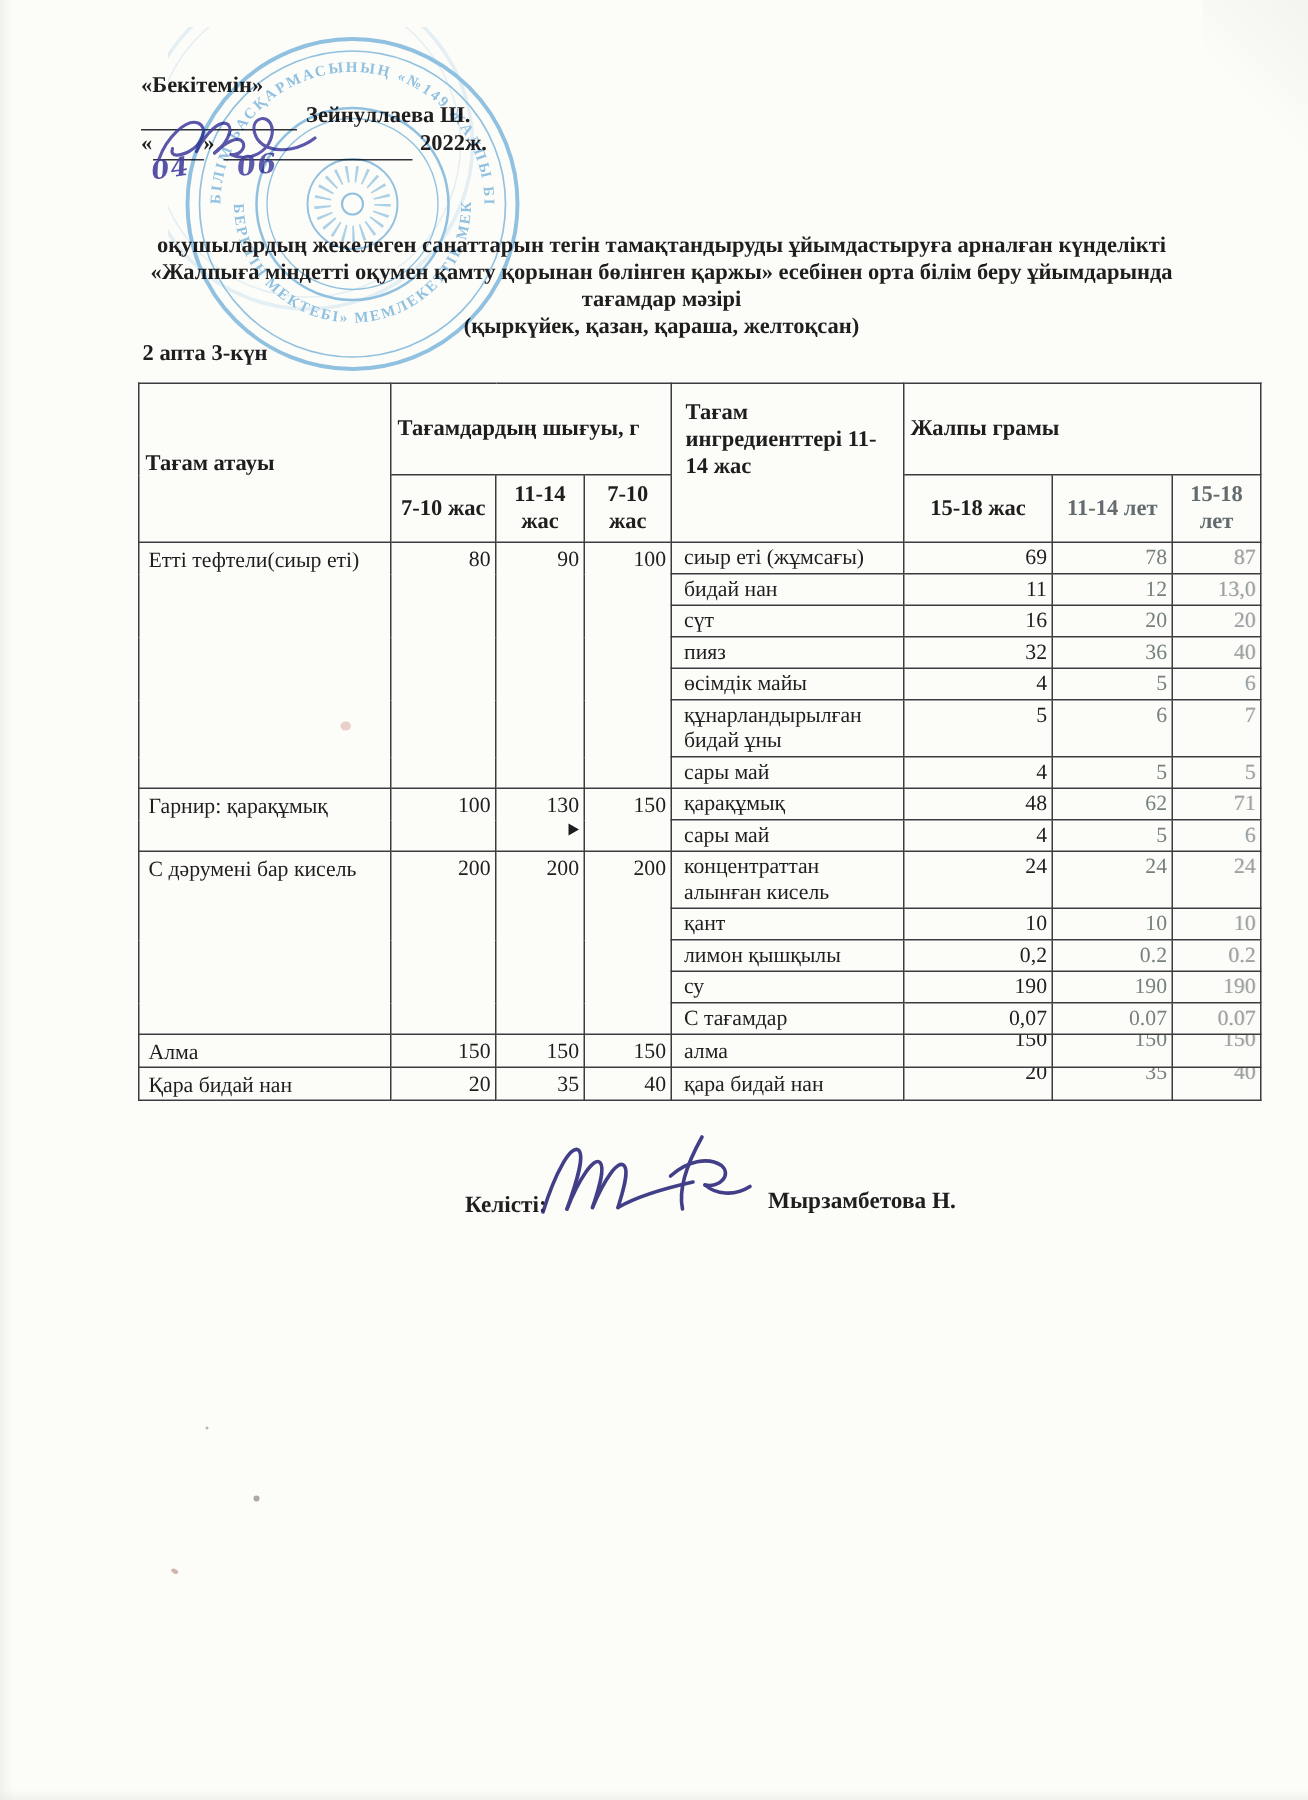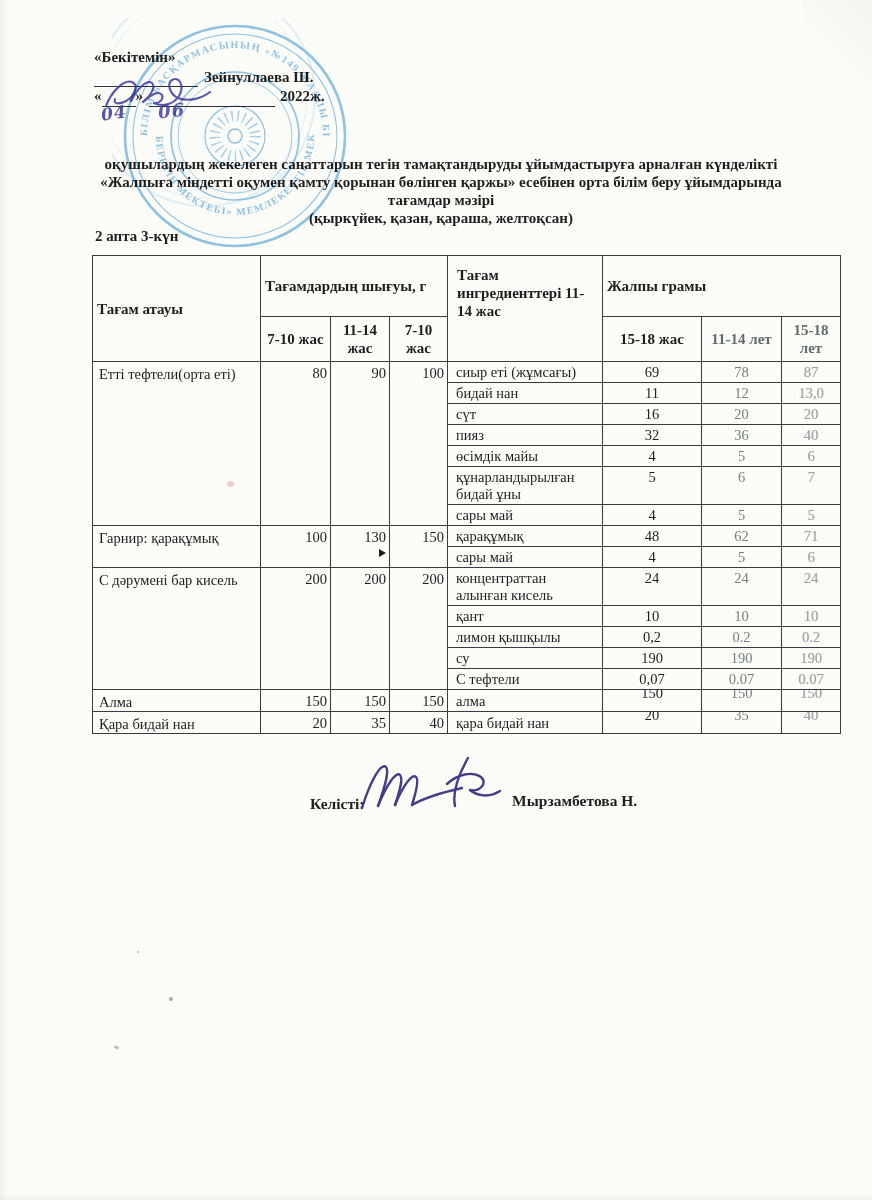--- a/index.html
+++ b/index.html
@@ -45,21 +45,21 @@
   .menu-table thead th{font-weight:bold;font-size:15px;line-height:18px;padding:2px 4px;}
   .th-r1{height:56px;vertical-align:middle;text-align:left;}
   .th-dish{vertical-align:middle;}
   .th-ing{text-align:left!important;vertical-align:top;padding:10px 6px 0 9px!important;}
   .th-r2{height:40px;vertical-align:middle;text-align:center;}
   .hf{color:#636b6e;}
   .menu-table td{line-height:17px;padding:2px 3px 1px;}
   td.dish{ text-align:left;vertical-align:top;padding:3px 3px 0 6px;line-height:18px;}
   td.out{ text-align:right;vertical-align:top;padding-top:3px;}
   td.ing{ text-align:left;padding-left:8px;}
-  td.val{ text-align:center;vertical-align:top;}
+  td.val{ text-align:right;vertical-align:top;}
   td.f1{color:#76807f;}
   td.f2{color:#98a3a3;text-shadow:.6px 0 0 rgba(196,150,150,.4);}
   td.raise span{position:relative;top:-7px;}
   
   .footer-label{position:absolute;left:310px;top:795px;font-weight:bold;font-size:15.5px;z-index:2;}
   .footer-name{position:absolute;left:512px;top:792px;font-weight:bold;font-size:15.5px;z-index:2;}
 </style>
 </head>
 <body>
 
@@ -144,21 +144,21 @@
         <th class="th-r2">7-10 жас</th>
         <th class="th-r2">11-14 жас</th>
         <th class="th-r2">7-10 жас</th>
         <th class="th-r2">15-18 жас</th>
         <th class="th-r2 hf">11-14 лет</th>
         <th class="th-r2 hf">15-18 лет</th>
       </tr>
     </thead>
     <tbody>
         <tr>
-          <td class="dish" rowspan="7">Етті тефтели(орта еті)</td>
+          <td class="dish" rowspan="7">Етті тефтели(сиыр еті)</td>
           <td class="out" rowspan="7">80</td>
           <td class="out" rowspan="7">90</td>
           <td class="out" rowspan="7">100</td>
           <td class="ing">сиыр еті (жұмсағы)</td>
           <td class="val"><span>69</span></td>
           <td class="val f1"><span>78</span></td>
           <td class="val f2"><span>87</span></td>
         </tr>
         <tr>
           <td class="ing">бидай нан</td>
@@ -234,21 +234,21 @@
           <td class="val f1"><span>0.2</span></td>
           <td class="val f2"><span>0.2</span></td>
         </tr>
         <tr>
           <td class="ing">су</td>
           <td class="val"><span>190</span></td>
           <td class="val f1"><span>190</span></td>
           <td class="val f2"><span>190</span></td>
         </tr>
         <tr>
-          <td class="ing">С тефтели</td>
+          <td class="ing">С тағамдар</td>
           <td class="val"><span>0,07</span></td>
           <td class="val f1"><span>0.07</span></td>
           <td class="val f2"><span>0.07</span></td>
         </tr>
         <tr>
           <td class="dish" rowspan="1">Алма</td>
           <td class="out" rowspan="1">150</td>
           <td class="out" rowspan="1">150</td>
           <td class="out" rowspan="1">150</td>
           <td class="ing">алма</td>

